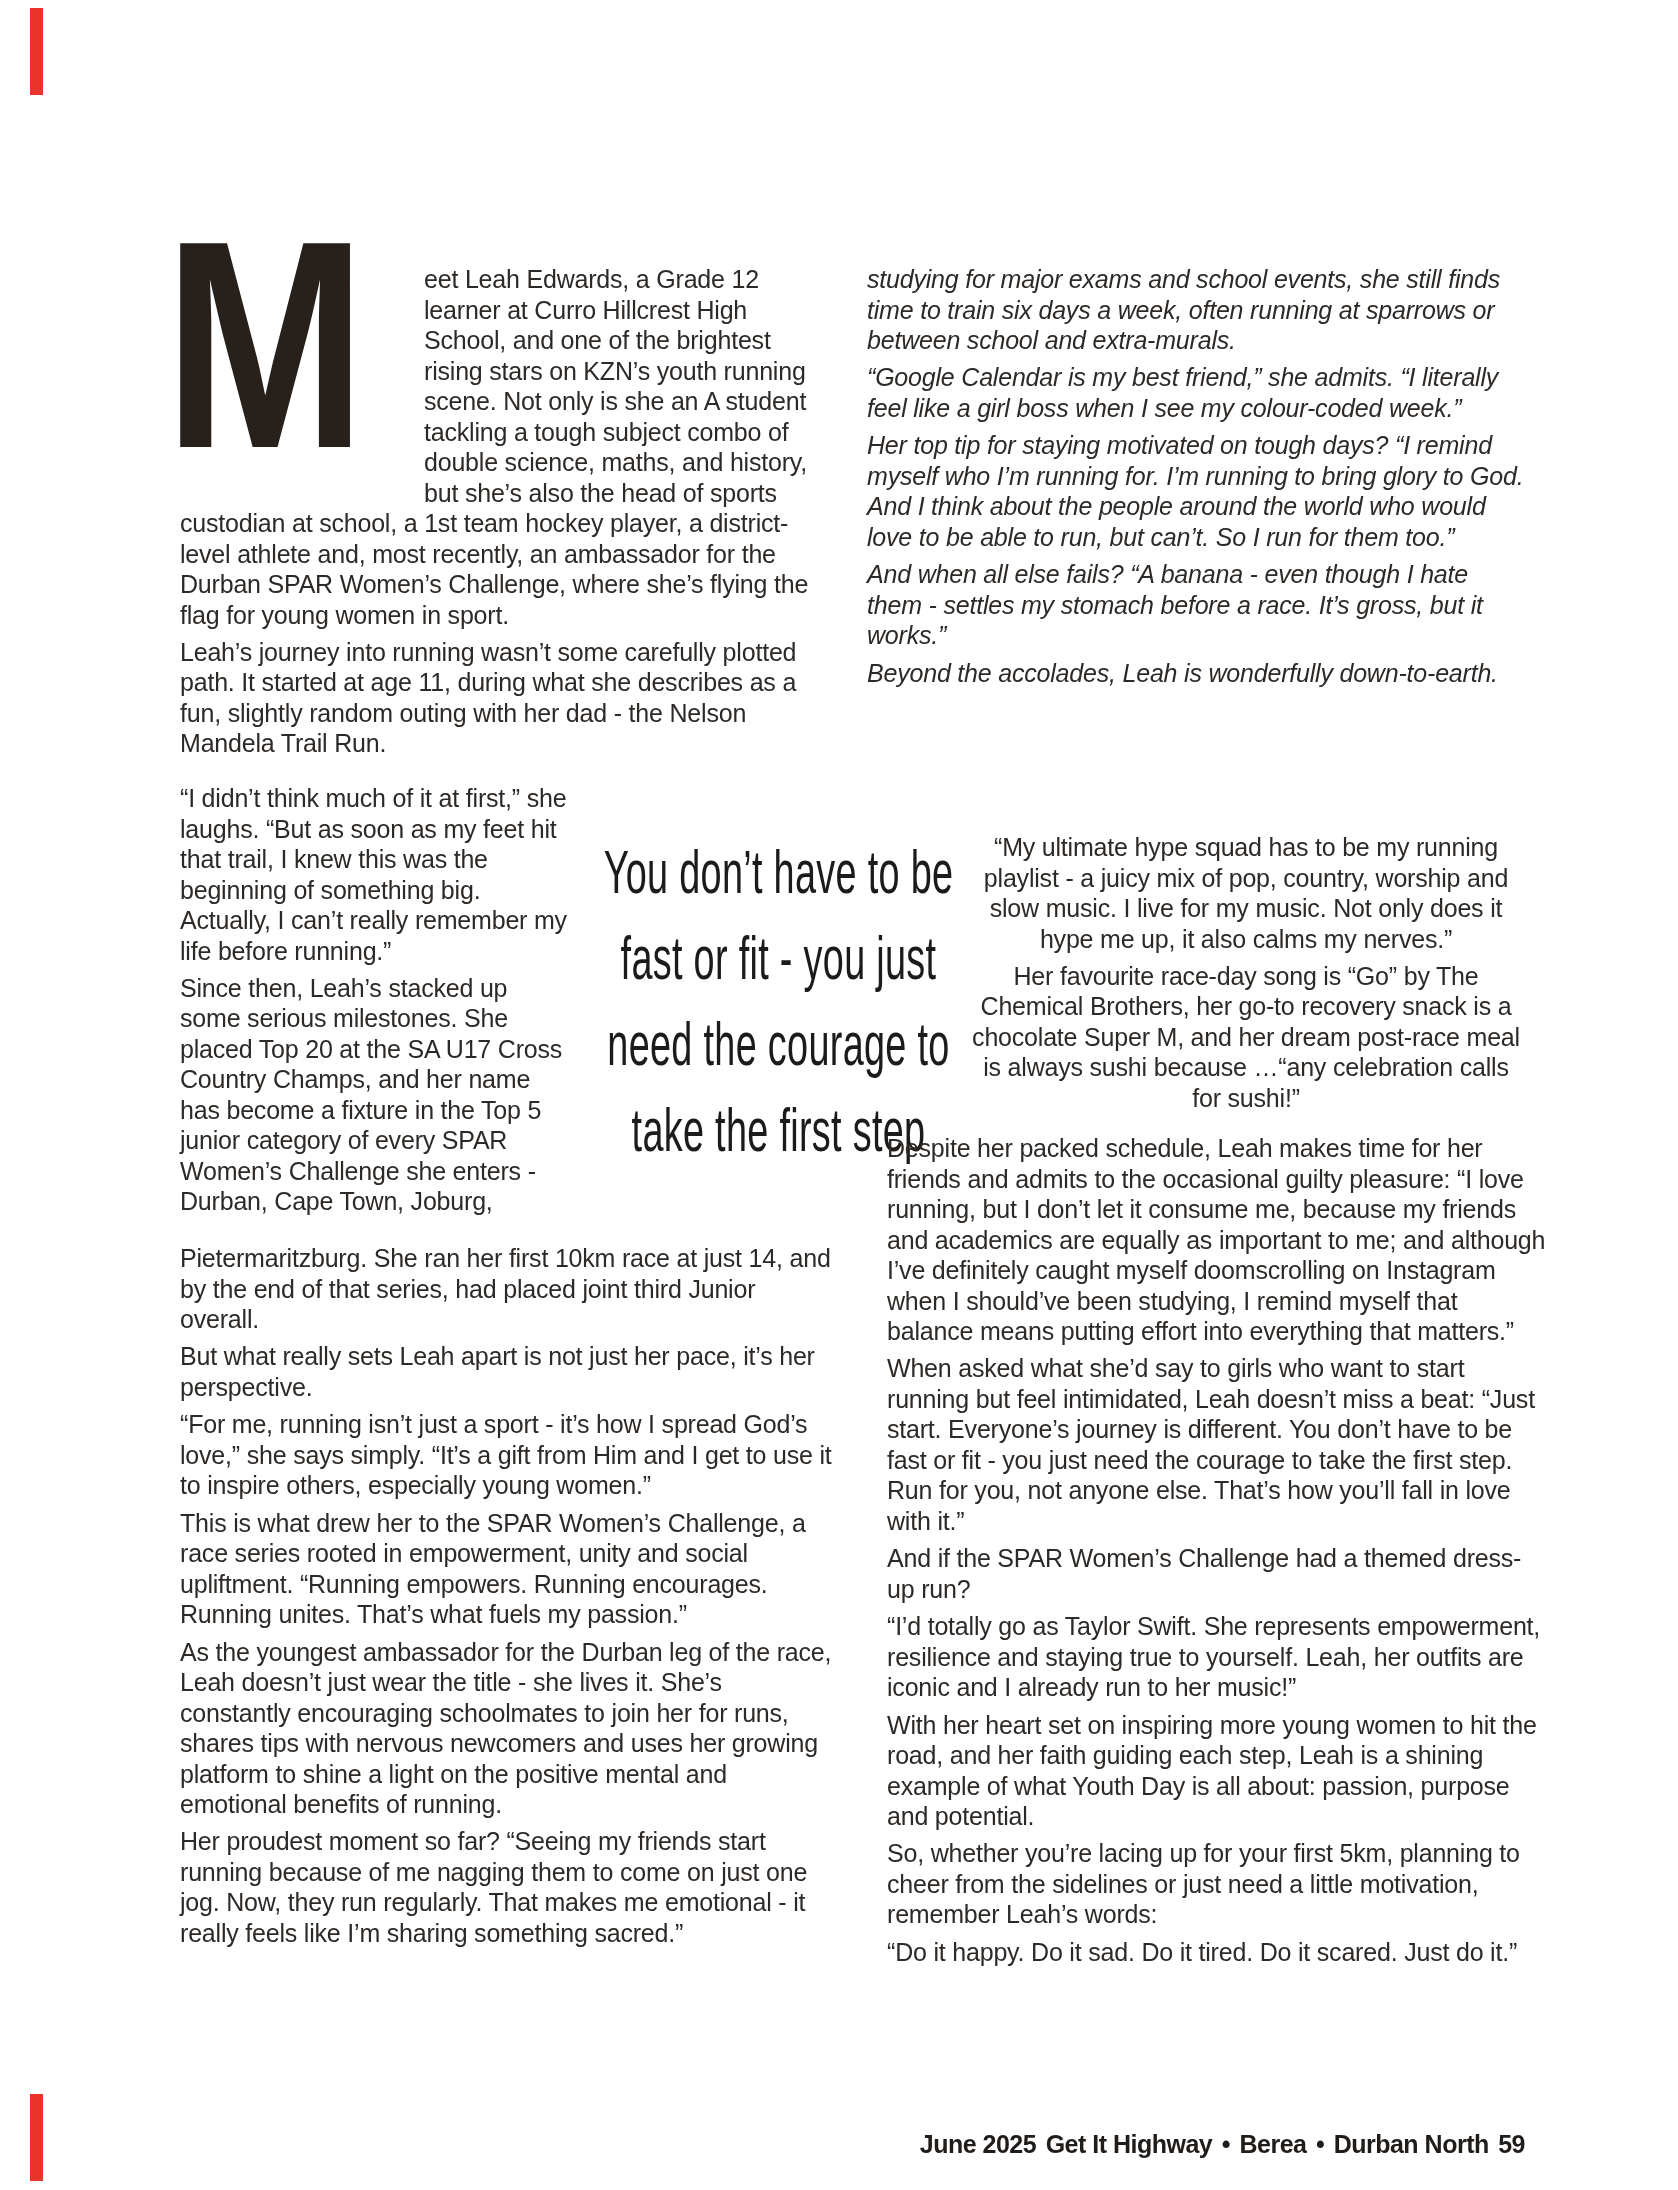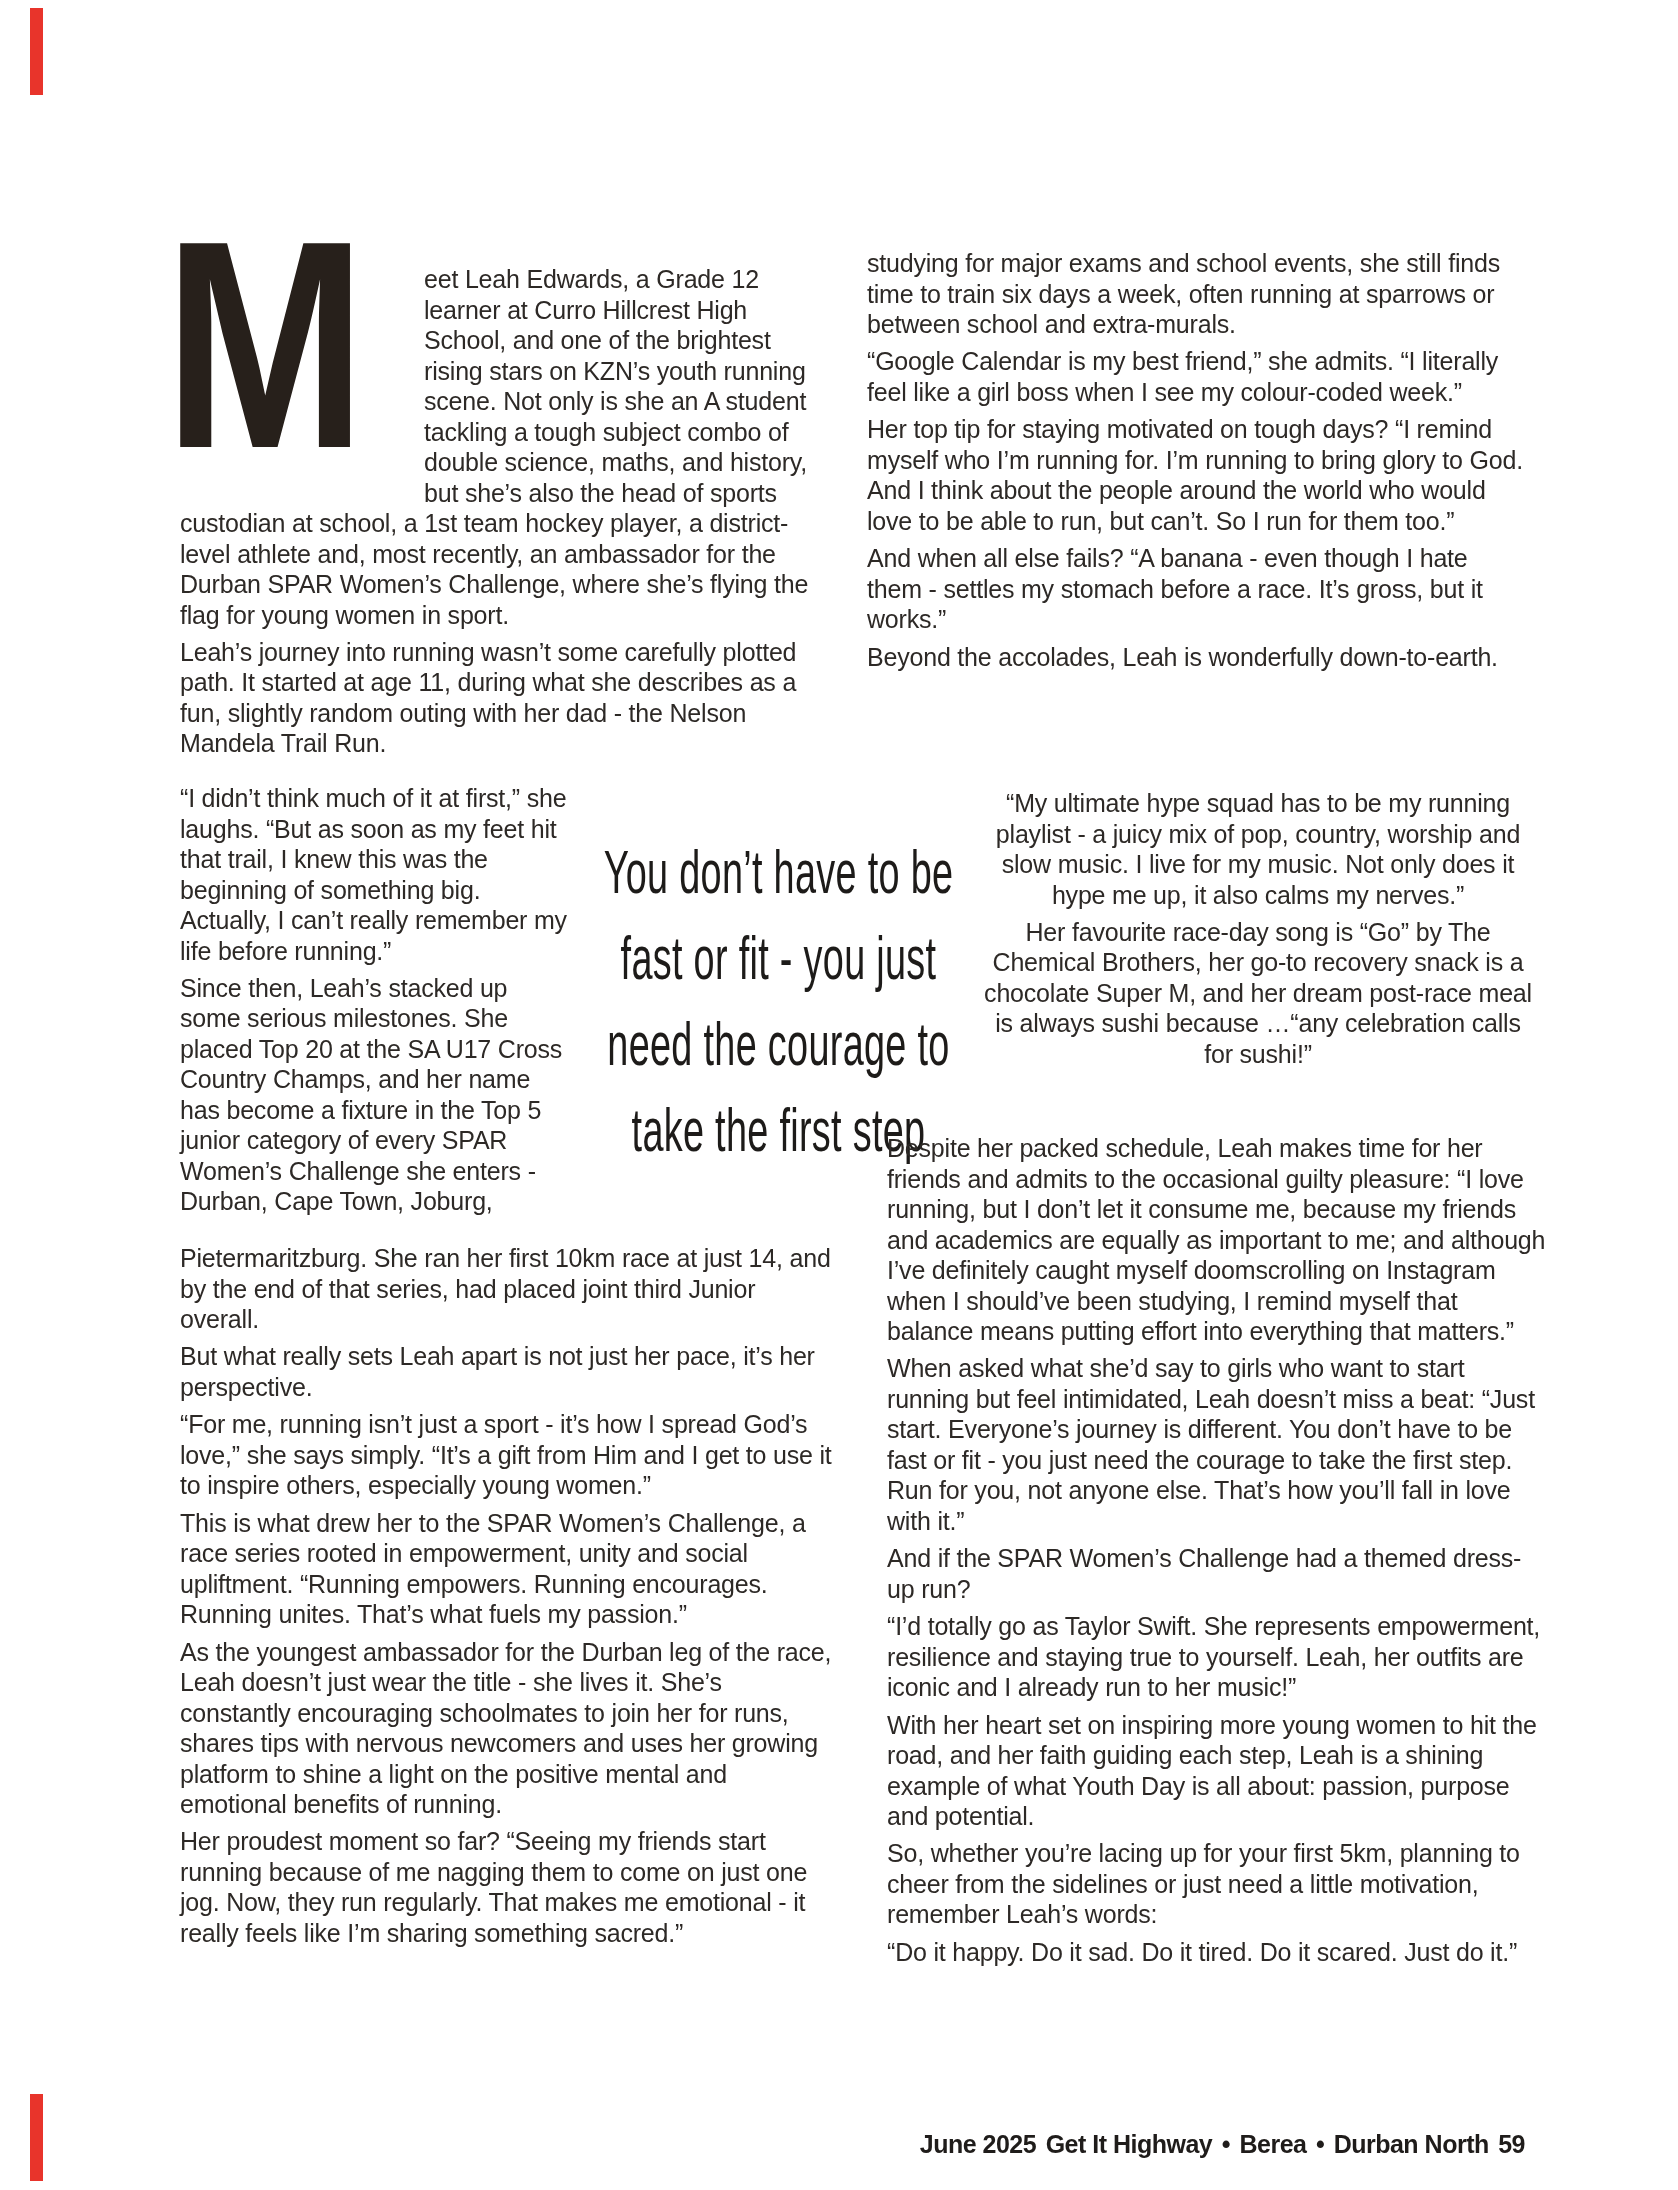--- a/index.html
+++ b/index.html
@@ -31,22 +31,22 @@
     font-size: 25px;
     line-height: 30.5px;
     letter-spacing: -0.2px;
     text-align: left;
   }
   .col p.para { margin: 0 0 6.9px 0; }
 
   .col-left-1      { left: 180px; top: 232px;  width: 652px; margin-top: 32px; }
   .col-left-narrow { left: 180px; top: 783px;  width: 394px; }
   .col-left-2      { left: 180px; top: 1243px; width: 652px; }
-  .col-right-1     { left: 867px; top: 248px;  width: 660px; }
-  .col-right-center{ left: 970px; top: 788px;  width: 552px; text-align: center; margin-left: 12px; }
+  .col-right-1     { left: 867px; top: 264px;  width: 660px; font-style: italic; }
+  .col-right-center{ left: 970px; top: 832px;  width: 552px; text-align: center; }
   .col-right-2     { left: 867px; top: 1133px; width: 660px; margin-left: 20px; }
 
   .dropcap-spacer {
     float: left;
     width: 244px;
     height: 225px;
   }
   .dropcap-letter {
     position: absolute;
     left: 164px;

